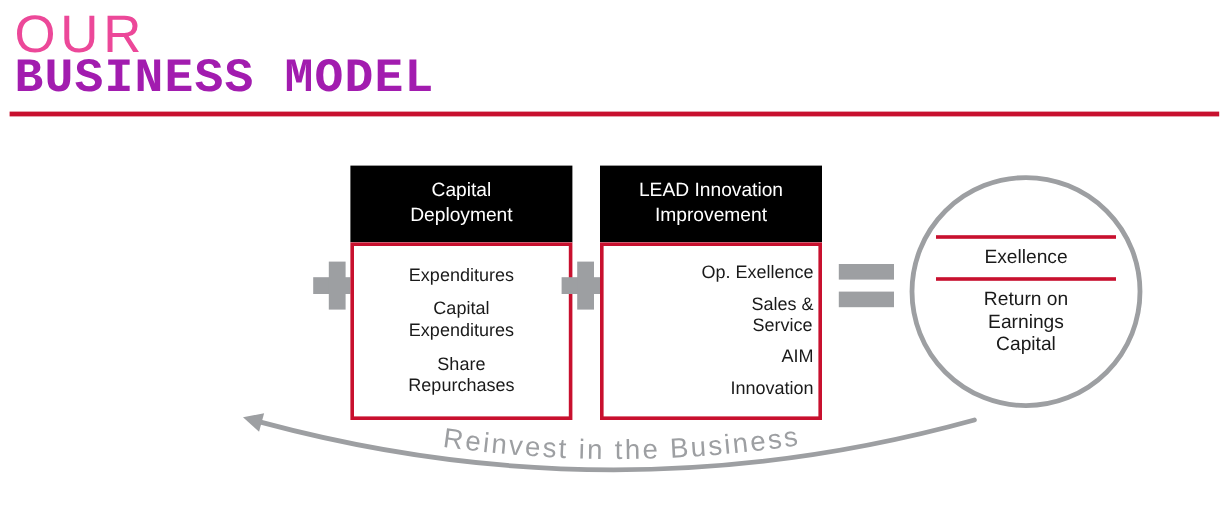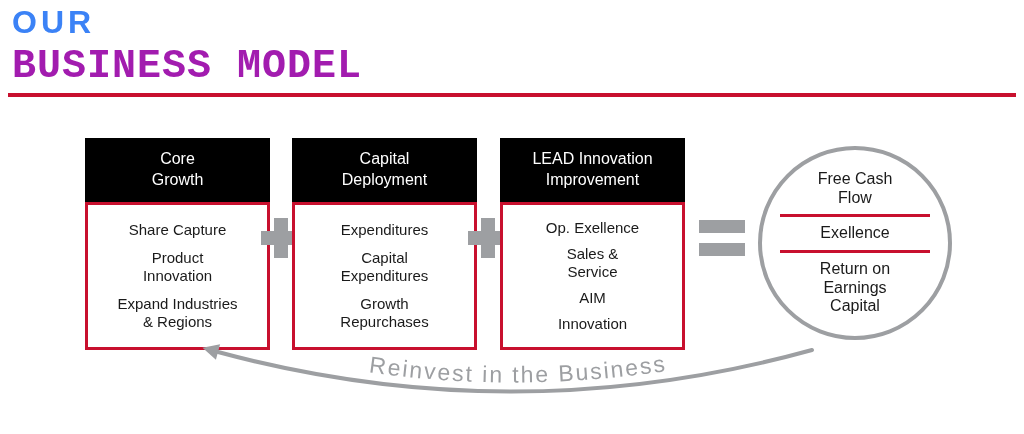--- a/index.html
+++ b/index.html
@@ -4,21 +4,21 @@
 <style>
   html,body { margin:0; padding:0; background:#ffffff; }
   .canvas {
     position:relative; width:1024px; height:434px; background:#ffffff;
     font-family:"Liberation Sans", sans-serif; color:#1a1a1a; overflow:hidden;
   }
 
   
   .pretitle {
     position:absolute; left:12px; top:4px;
-    font-size:32px; letter-spacing:4px; color:#3b82f6; font-weight:700;
+    font-size:44px; letter-spacing:4px; color:#ec4899; font-weight:400;
   }
   .title {
     position:absolute; left:12px; top:44px;
     font-size:40px; font-weight:bold; letter-spacing:1px; color:#a21caf;font-family:Liberation Mono, monospace;
   }
   .rule {
     position:absolute; left:8px; top:93px; width:1008px; height:4px; background:#c8102e;
   }
 
   
@@ -30,21 +30,21 @@
     background:#000000; color:#ffffff; height:64px;
     display:flex; align-items:center; justify-content:center;
     text-align:center; font-size:16px; line-height:1.3; white-space:pre-line;
   }
   .box-body {
     background:#ffffff; border:3px solid #c8102e; height:130px;
     display:flex; flex-direction:column; align-items:center; justify-content:center;
     gap:10px; text-align:center; font-size:15px; line-height:1.2; padding:6px 4px;
     box-sizing:content-box;
   }
-  .box-2 .box-body { gap:8px; }
+  .box-2 .box-body { gap:8px;align-items:flex-end; }
   .box-item { white-space:pre-line; }
 
   
   .plus { position:absolute; top:218px; width:40px; height:40px; }
   .plus-0 { left:261px; }
   .plus-1 { left:468px; }
   .plus .ph { position:absolute; left:0; top:13px; width:40px; height:14px; background:#9d9fa2; }
   .plus .pv { position:absolute; left:13px; top:0; width:14px; height:40px; background:#9d9fa2; }
 
   .equals { position:absolute; left:699px; top:220px; width:46px; }
@@ -67,45 +67,34 @@
 </style>
 </head>
 <body>
 
 <div class="canvas">
 
   <div class="pretitle">OUR</div>
   <div class="title">BUSINESS MODEL</div>
   <div class="rule"></div>
 
-  <div class="box box-0">
-    <div class="box-header">Core
-Growth</div>
-    <div class="box-body">
-      <div class="box-item">Share Capture</div>
-      <div class="box-item">Product
-Innovation</div>
-      <div class="box-item">Expand Industries
-&amp; Regions</div>
-    </div>
-  </div>
 
   <div class="plus plus-0">
     <div class="ph"></div>
     <div class="pv"></div>
   </div>
 
   <div class="box box-1">
     <div class="box-header">Capital
 Deployment</div>
     <div class="box-body">
       <div class="box-item">Expenditures</div>
       <div class="box-item">Capital
 Expenditures</div>
-      <div class="box-item">Growth
+      <div class="box-item">Share
 Repurchases</div>
     </div>
   </div>
 
   <div class="plus plus-1">
     <div class="ph"></div>
     <div class="pv"></div>
   </div>
 
   <div class="box box-2">
@@ -119,22 +108,20 @@
       <div class="box-item">Innovation</div>
     </div>
   </div>
 
   <div class="equals">
     <div class="bar"></div>
     <div class="bar"></div>
   </div>
 
   <div class="circle">
-    <div class="circle-item">Free Cash
-Flow</div>
     <div class="circle-divider"></div>
     <div class="circle-item">Exellence</div>
     <div class="circle-divider"></div>
     <div class="circle-item">Return on
 Earnings
 Capital</div>
   </div>
 
   <svg class="arrow-layer" viewBox="0 0 1024 434" xmlns="http://www.w3.org/2000/svg">
     <path d="M 812 350 Q 515 432 218 352" fill="none" stroke="#9d9fa2" stroke-width="4" stroke-linecap="round"></path>

